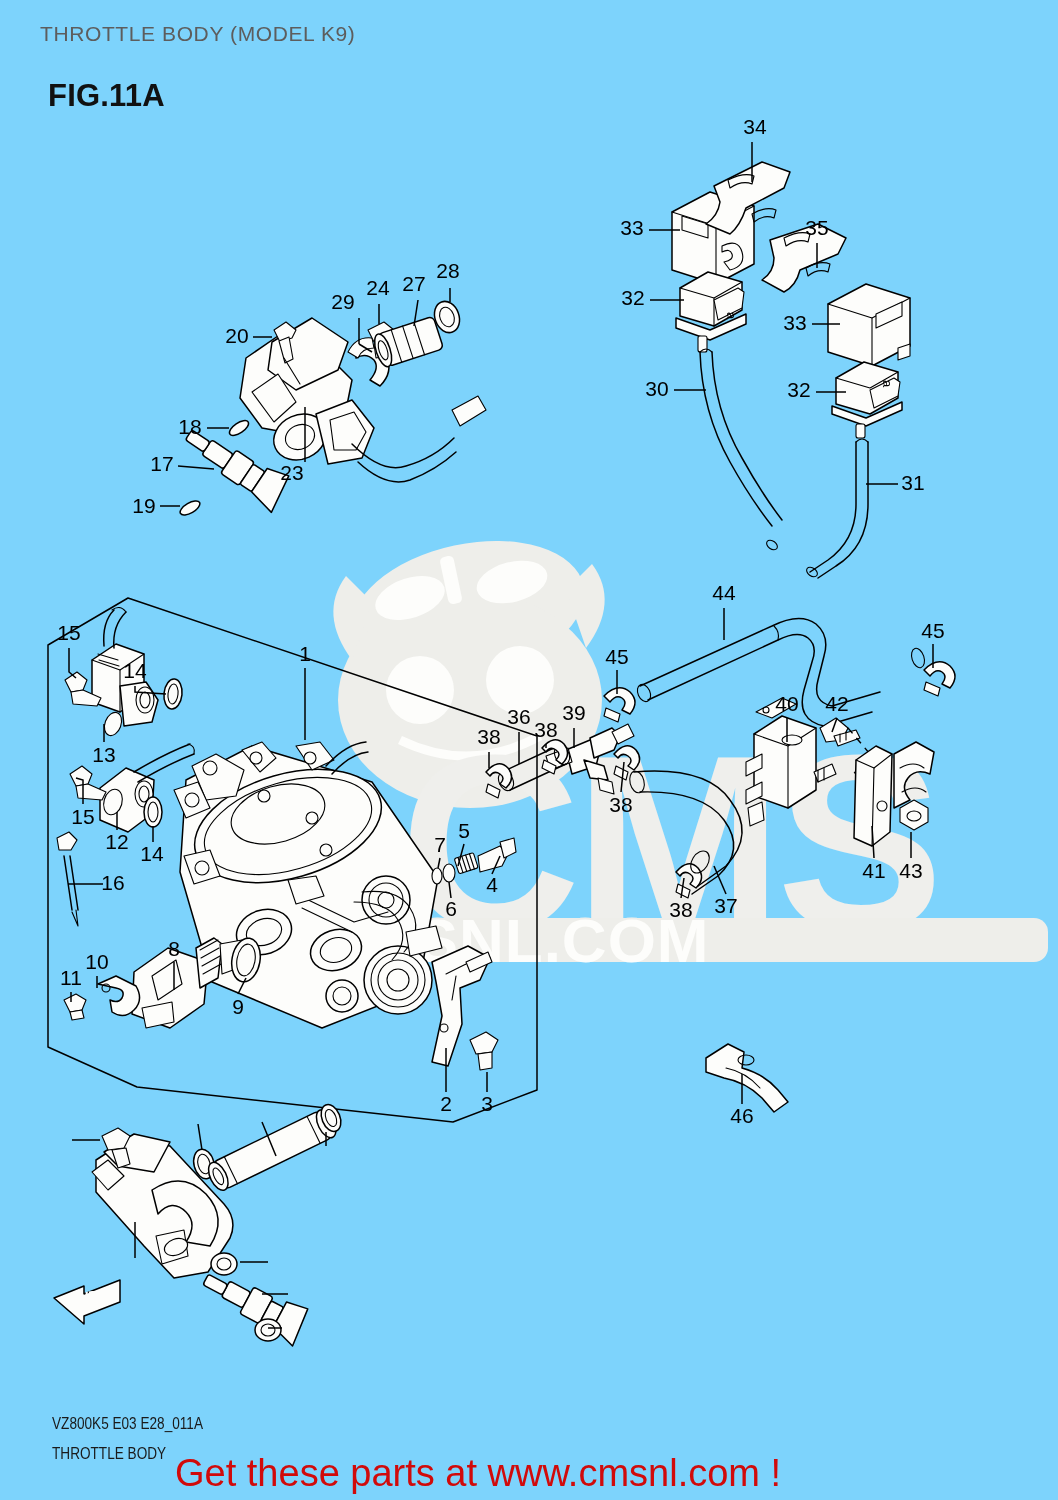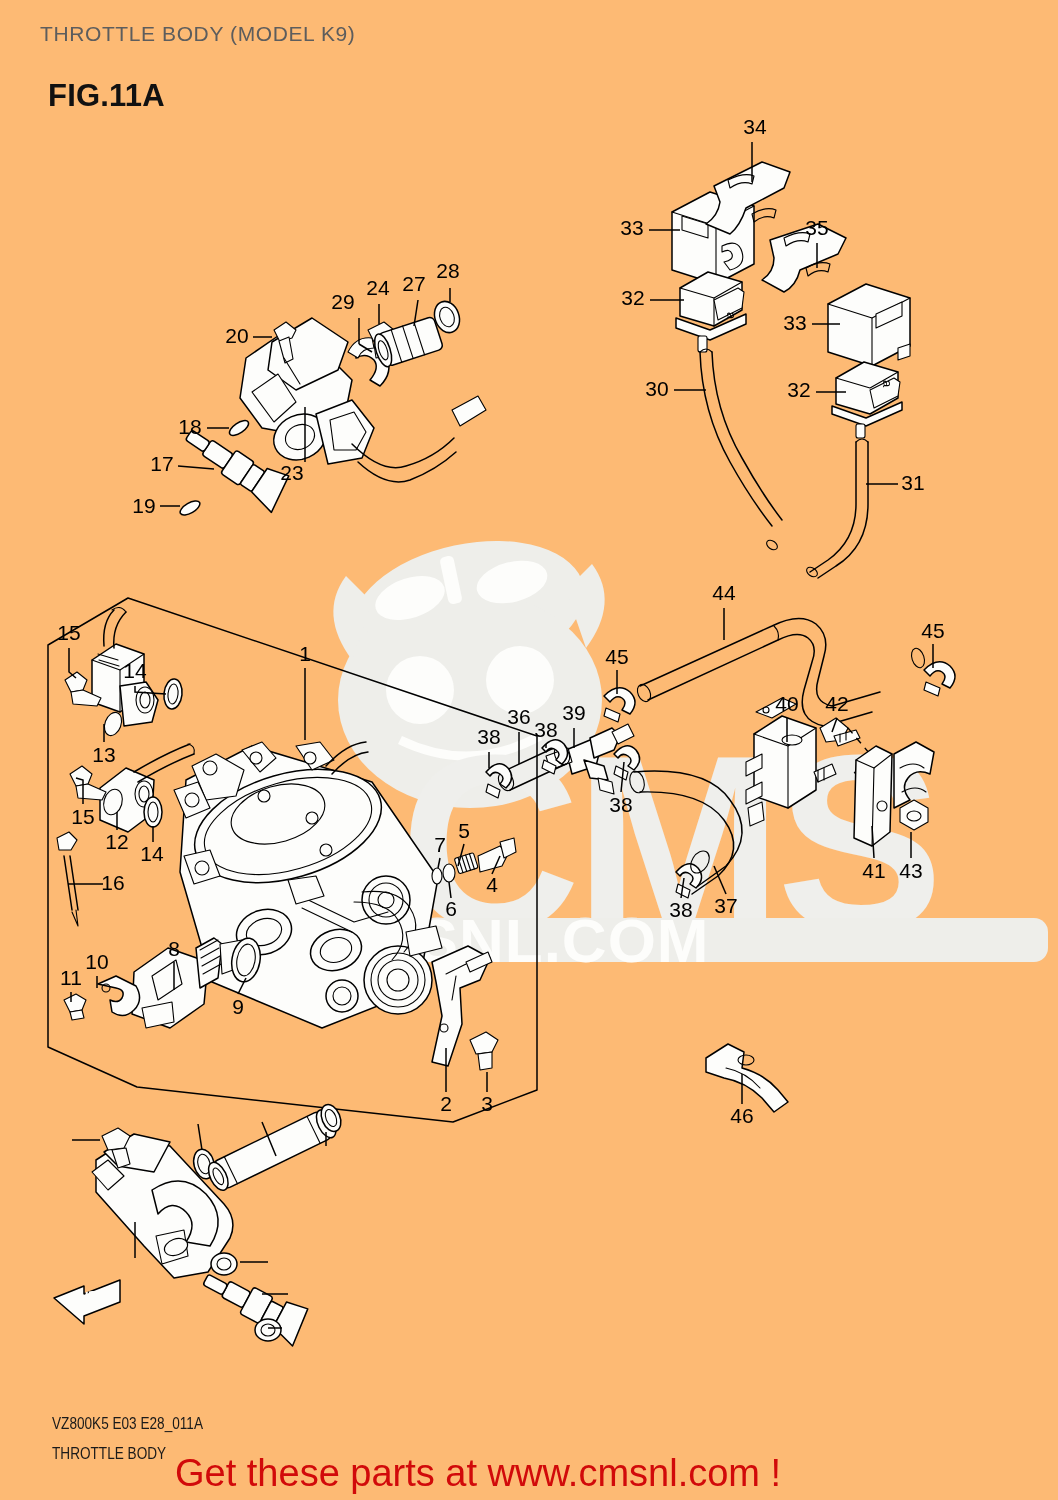--- a/index.html
+++ b/index.html
@@ -7,21 +7,21 @@
     padding: 0;
     background: #ffffff;
   }
   body {
     font-family: "Liberation Sans", sans-serif;
   }
   #page {
     position: relative;
     width: 1058px;
     height: 1500px;
-    background: #fdba74;
+    background: #7dd3fc;
     overflow: hidden;
   }
   .hdr-sub {
     position: absolute;
     left: 40px;
     top: 22px;
     font-size: 21px;
     letter-spacing: 0.6px;
     color: #5d5d5d;
     white-space: nowrap;

